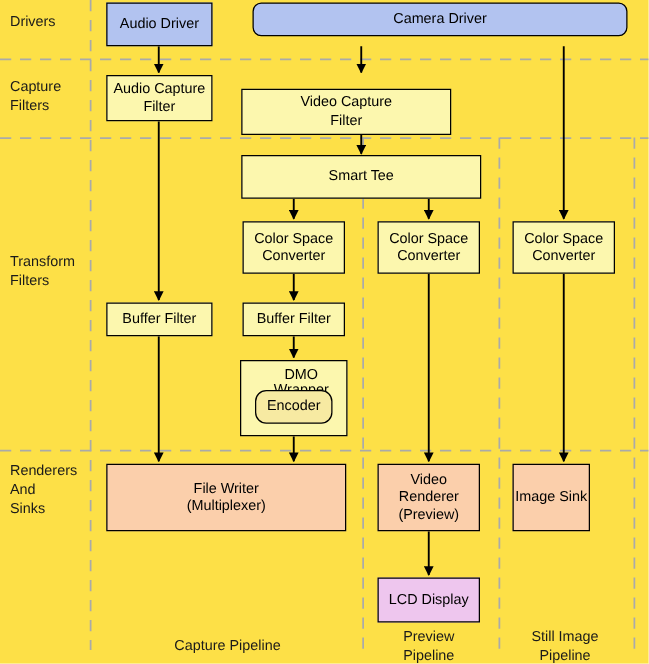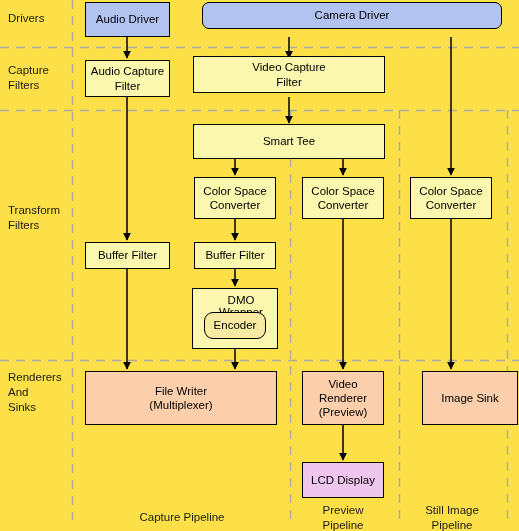--- a/index.html
+++ b/index.html
@@ -127,21 +127,21 @@
 Filters</div>
   <div class="band-label" style="left:8px; top:370px;">Renderers
 And
 Sinks</div>
 
   <div class="node driver" style="left:85px; top:2px; width:85px; height:35px;">Audio Driver</div>
   <div class="node driver" style="left:202px; top:2px; width:300px; height:27px;border-radius:7px;">Camera Driver</div>
 
   <div class="node filter" style="left:85px; top:60px; width:85px; height:37px;">Audio Capture
 Filter</div>
-  <div class="node filter" style="left:193px; top:56px; width:192px; height:37px;">Video Capture
+  <div class="node filter" style="left:193px; top:71px; width:168px; height:37px;">Video Capture
 Filter</div>
 
   <div class="node filter" style="left:193px; top:124px; width:192px; height:35px;">Smart Tee</div>
 
   <div class="node filter" style="left:194px; top:177px; width:82px; height:42px;">Color Space
 Converter</div>
   <div class="node filter" style="left:302px; top:177px; width:82px; height:42px;">Color Space
 Converter</div>
   <div class="node filter" style="left:410px; top:177px; width:82px; height:42px;">Color Space
 Converter</div>
@@ -152,21 +152,21 @@
   <div class="dmo-wrap" style="left:192px; top:288px; width:86px; height:61px;">
     <div class="dmo-title">DMO Wrapper</div>
   </div>
   <div class="node inner" style="left:204px; top:312px; width:62px; height:27px;">Encoder</div>
 
   <div class="node sink" style="left:85px; top:371px; width:192px; height:54px;">File Writer
 (Multiplexer)</div>
   <div class="node sink" style="left:302px; top:371px; width:82px; height:54px;">Video
 Renderer
 (Preview)</div>
-  <div class="node sink" style="left:422px; top:371px; width:96px; height:54px;">Image Sink</div>
+  <div class="node sink" style="left:410px; top:371px; width:62px; height:54px;">Image Sink</div>
 
   <div class="node display" style="left:302px; top:462px; width:82px; height:36px;">LCD Display</div>
 
   <div class="pipe-label" style="left:82px; top:510px; width:200px;">Capture Pipeline</div>
   <div class="pipe-label" style="left:298px; top:503px; width:90px;">Preview
 Pipeline</div>
   <div class="pipe-label" style="left:406px; top:503px; width:92px;">Still Image
 Pipeline</div>
 
 </div>

